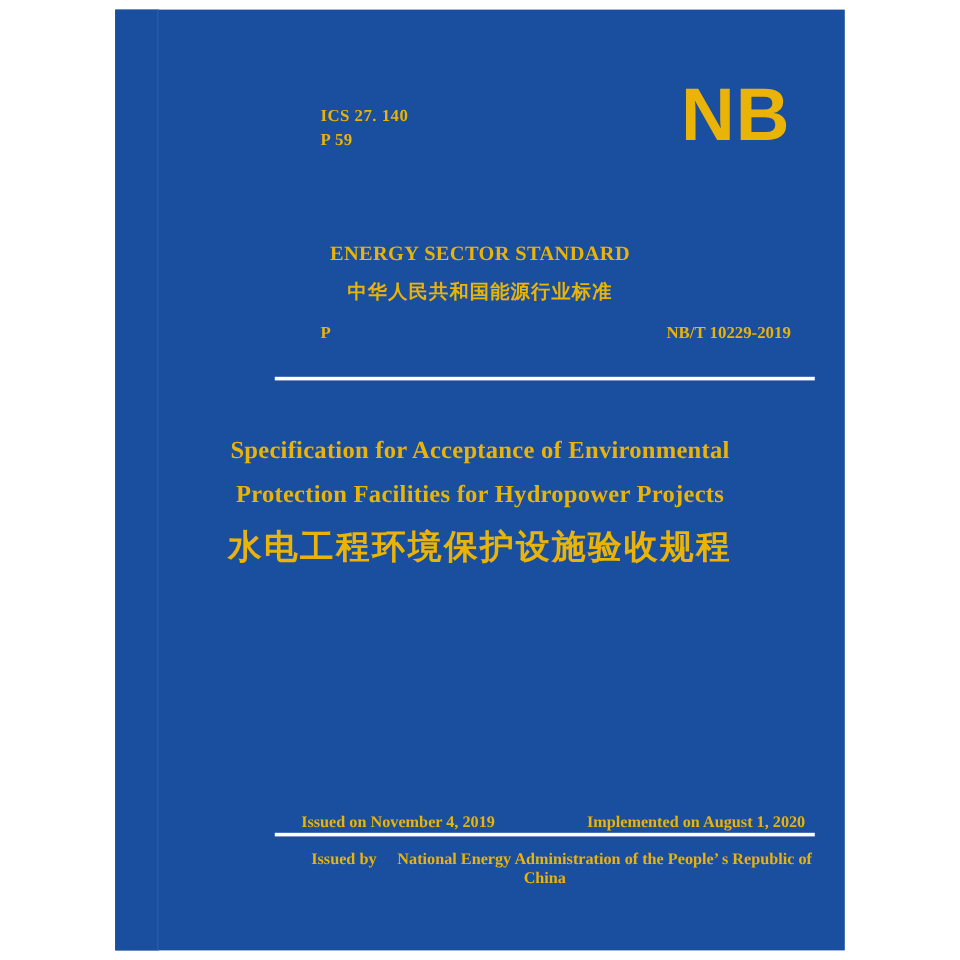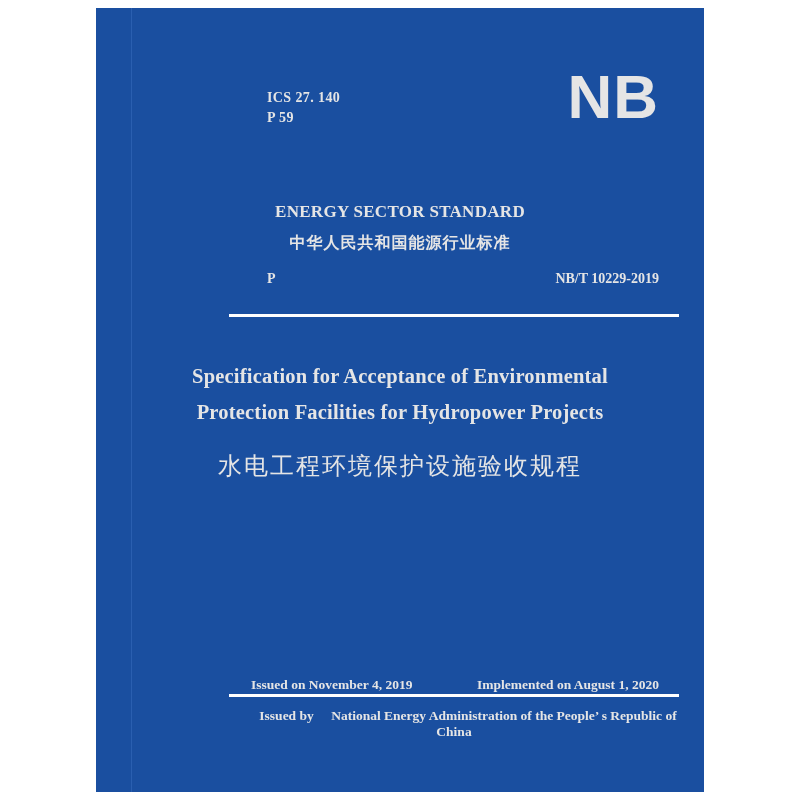--- a/index.html
+++ b/index.html
@@ -19,21 +19,21 @@
     background: #ffffff;
     overflow: hidden;
   }
   .cover {
     position: absolute;
     left: 96px;
     top: 8px;
     width: 608px;
     height: 784px;
     background: #1a4fa0;
-    color: #e5e5e5;
+    color: #eab308;
     box-sizing: border-box;
   }
   .spine {
     position: absolute;
     left: 96px;
     top: 8px;
     width: 36px;
     height: 784px;
     background: #1a4fa0;
     border-right: 1px solid #2a5fb0;
@@ -108,30 +108,30 @@
     text-align: center;
   }
   .mt-en {
     font-weight: bold;
     font-size: 20.5px;
     line-height: 36px;
     letter-spacing: 0.2px;
   }
   .mt-cn {
     font-family: "DejaVu Sans", sans-serif;
-    font-weight: normal;
-    font-size: 24px;
+    font-weight: bold;
+    font-size: 28px;
     line-height: 44px;
     letter-spacing: 2px;
-    margin-top: 14px;
+    margin-top: 4px;
   }
   .dates-row {
     position: absolute;
     left: 155px;
-    right: 45px;
+    right: 33px;
     top: 669px;
     display: flex;
     justify-content: space-between;
     font-weight: bold;
     font-size: 13.5px;
   }
   .issuer-row {
     position: absolute;
     left: 133px;
     right: 25px;

